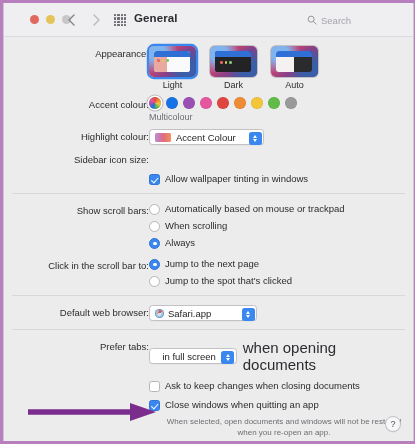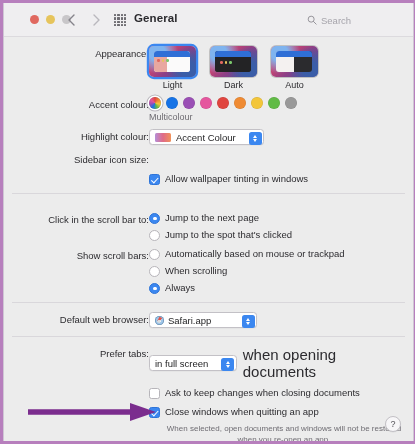--- a/index.html
+++ b/index.html
@@ -84,21 +84,21 @@
   .subtle{font-size:9px;color:#6e6c72;margin-top:3px;}
   
   .popup{
     display:inline-flex;align-items:center;height:16px;background:#fff;
     border:.5px solid #c3c1c6;border-radius:3.5px;position:relative;
     padding:0 20px 0 5px;box-shadow:0 .5px .5px rgba(0,0,0,.06);
     font-size:9.5px;color:#1d1d1f;box-sizing:border-box;
   }
   .popup.w115{width:115px;}
   .popup.w108{width:108px;}
-  .popup.w88{width:88px;}
+  .popup.w88{width:88px;justify-content:flex-end;}
   .popup.w52{width:52px;padding-right:18px;}
   .stepper{
     position:absolute;right:1.5px;top:1.5px;width:13px;height:13px;border-radius:2.5px;
     background:#3b87f0;display:flex;flex-direction:column;align-items:center;justify-content:center;gap:1px;
   }
   .stepper i{display:block;width:0;height:0;border-left:2.5px solid transparent;border-right:2.5px solid transparent;}
   .stepper .up{border-bottom:3px solid #fff;}
   .stepper .dn{border-top:3px solid #fff;}
   .grad-sw{width:16px;height:9px;border-radius:1.5px;margin-right:5px;flex:none;
     background:linear-gradient(90deg,#b58fd8,#e06a86,#f0925a);}
@@ -294,48 +294,48 @@
         </div>
       </div>
     </div>
 
   </div>
 
   <div class="divider"></div>
 
   <div class="sect">
 
+    <div class="row">
+      <div class="lbl">Show scroll bars:</div>
+      <div class="fld">
+        <div class="rb-row">
+          <span class="rb"></span>
+          <span class="cb-lbl">Automatically based on mouse or trackpad</span>
+        </div>
+        <div class="rb-row">
+          <span class="rb"></span>
+          <span class="cb-lbl">When scrolling</span>
+        </div>
+        <div class="rb-row">
+          <span class="rb on"></span>
+          <span class="cb-lbl">Always</span>
+        </div>
+      </div>
+    </div>
+
     <div class="row" style="margin-top:9px">
       <div class="lbl">Click in the scroll bar to:</div>
       <div class="fld">
         <div class="rb-row">
           <span class="rb on"></span>
           <span class="cb-lbl">Jump to the next page</span>
         </div>
         <div class="rb-row">
           <span class="rb"></span>
           <span class="cb-lbl">Jump to the spot that's clicked</span>
-        </div>
-      </div>
-    </div>
-
-    <div class="row">
-      <div class="lbl">Show scroll bars:</div>
-      <div class="fld">
-        <div class="rb-row">
-          <span class="rb"></span>
-          <span class="cb-lbl">Automatically based on mouse or trackpad</span>
-        </div>
-        <div class="rb-row">
-          <span class="rb"></span>
-          <span class="cb-lbl">When scrolling</span>
-        </div>
-        <div class="rb-row">
-          <span class="rb on"></span>
-          <span class="cb-lbl">Always</span>
         </div>
       </div>
     </div>
 
   </div>
 
   <div class="divider"></div>
 
   <div class="sect">
     <div class="row">

